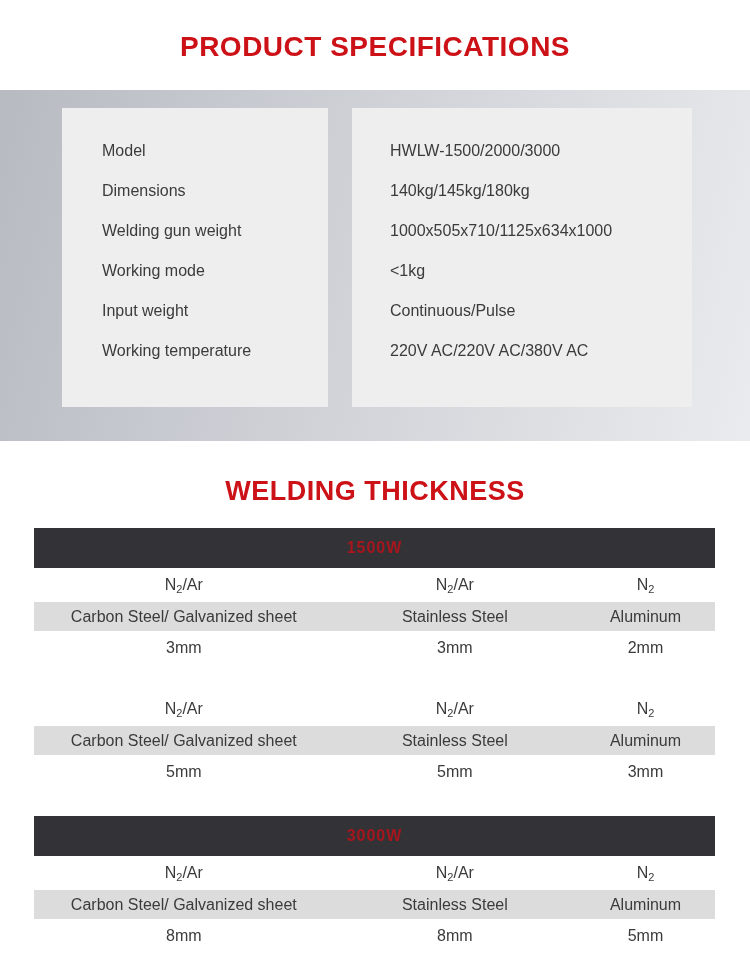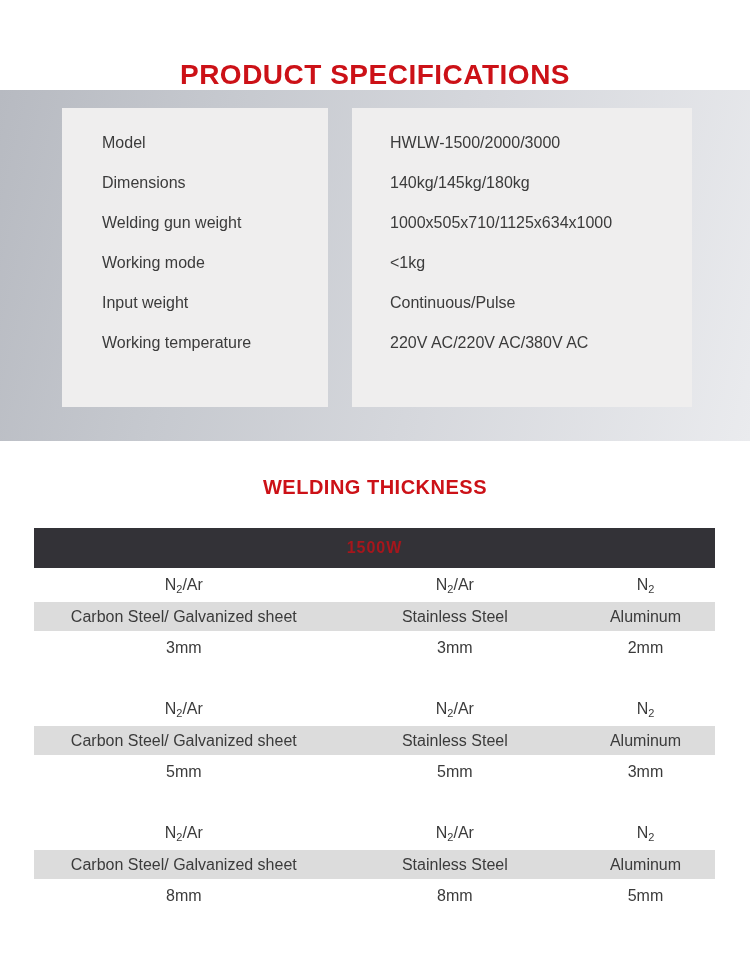--- a/index.html
+++ b/index.html
@@ -10,48 +10,47 @@
     color:#3b3b3b;
   }
   .page { position:relative; width:750px; height:975px; overflow:hidden; background:#ffffff; }
 
   
   .main-title {
     position:absolute; top:31px; left:0; width:100%;
     text-align:center;
     font-size:28px; font-weight:bold; letter-spacing:0.5px;
     color:#cc1117;
-    margin-top:28px;
   }
 
   
   .band {
     position:absolute; top:90px; left:0;
     width:750px; height:351px;
     background:linear-gradient(104deg, #b7bac1 0%, #c6c9cf 28%, #d5d7dc 58%, #eaebee 100%);
   }
   .spec-box {
     position:absolute; top:18px; height:299px;
     background:#efeeee;
-    padding-top:15px;
+    padding-top:23px;
   }
   .spec-box.left  { left:62px;  width:266px; }
   .spec-box.right { left:352px; width:340px; }
   .spec-row {
     height:40px; display:flex; align-items:center;
     font-size:16px; color:#3b3b3b;
   }
   .spec-box.left  .spec-row { padding-left:40px; }
   .spec-box.right .spec-row { padding-left:38px;text-align:center; }
 
   
   .section-title {
     position:absolute; top:476px; left:0; width:100%;
     text-align:center;
-    font-size:20px; font-weight:bold; letter-spacing:0.5px;
+    font-size:27px; font-weight:bold; letter-spacing:0.5px;
     color:#cc1117;
   }
   .tables { position:absolute; top:528px; left:34px; width:681px; }
   .ttable { margin-bottom:28px; }
   .tbar {
     height:40px; background:#333237;
     display:flex; align-items:center; justify-content:center;
     font-size:16px; font-weight:bold; letter-spacing:1px;
     color:#a6161c;
   }
@@ -152,20 +151,23 @@
         <div class="tcell">Aluminum</div>
       </div>
       <div class="trow val">
         <div class="tcell">5mm</div>
         <div class="tcell">5mm</div>
         <div class="tcell">3mm</div>
       </div>
     </div>
 
     <div class="ttable">
+      <div class="tbar">
+        <span>3000W</span>
+      </div>
       <div class="trow gas">
         <div class="tcell">
             <span>N</span>
             <sub>2</sub>
             <span>/Ar</span>
           </div>
         <div class="tcell">
             <span>N</span>
             <sub>2</sub>
             <span>/Ar</span>

